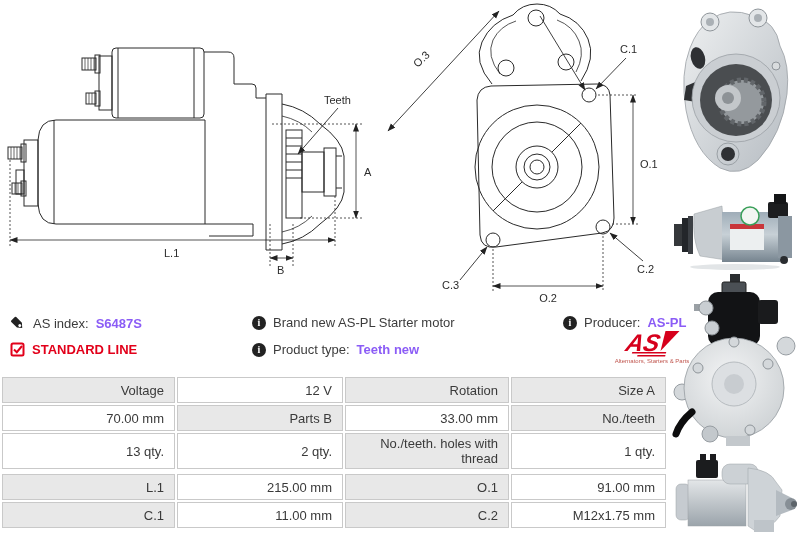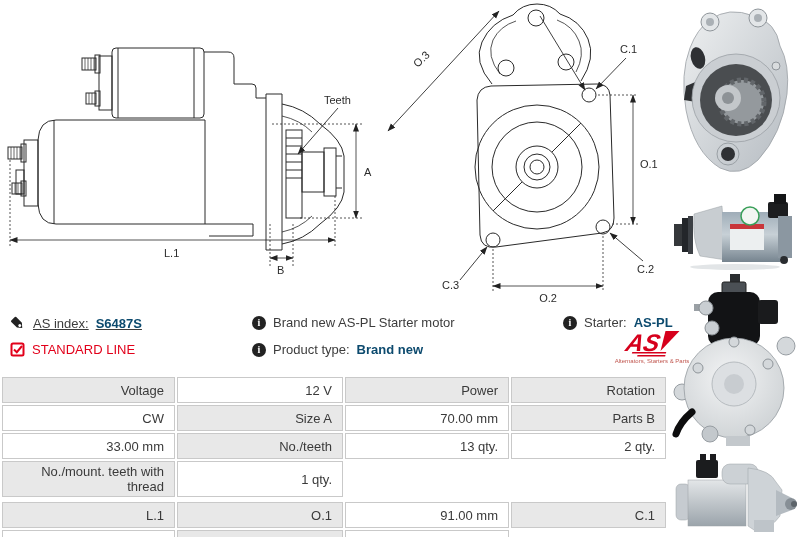--- a/index.html
+++ b/index.html
@@ -15,25 +15,25 @@
   
   .photo{position:absolute;left:670px;}
   #photo-front{top:2px;}
   #photo-side-label{top:190px;}
   #photo-rear{top:272px;}
   #photo-side-nose{top:450px;}
 
   
   .info-item{position:absolute;display:flex;align-items:center;gap:7px;
              font-size:13px;color:#3c3c3c;white-space:nowrap;}
-  .info-item b{color:#0c4a6e;}
-  #as-index{left:10px;top:315px;text-decoration:underline;}
+  .info-item b{color:#8b5cf6;}
+  #as-index{left:10px;top:315px;}
   #brand-line{left:252px;top:315px;}
   #producer-line{left:563px;top:315px;}
-  #standard-line{left:10px;top:342px;color:#e2001a;font-weight:normal;}
+  #standard-line{left:10px;top:342px;color:#e2001a;font-weight:bold;}
   #product-type{left:252px;top:342px;}
   #as-logo{position:absolute;left:608px;top:329px;}
   .i-icon{display:inline-flex;width:14px;height:14px;border-radius:50%;background:#222;
           color:#fff;font-size:10px;font-weight:bold;align-items:center;justify-content:center;
           font-family:"Liberation Serif",serif;flex:0 0 auto;}
 
   
   #spec-table{position:absolute;left:2px;top:377px;width:666px;
               display:grid;grid-template-columns:173px 166px 164px 155px;gap:2px;}
   .cell{display:flex;justify-content:flex-end;align-items:center;text-align:right;
@@ -289,70 +289,69 @@
     <b>S6487S</b>
   </div>
 
   <div class="info-item" id="brand-line">
     <span class="i-icon">i</span>
     <span>Brand new AS-PL Starter motor</span>
   </div>
 
   <div class="info-item" id="producer-line">
     <span class="i-icon">i</span>
-    <span>Starter:</span>
+    <span>Producer:</span>
     <b>AS-PL</b>
   </div>
 
   <div class="info-item" id="standard-line">
     <svg width="15" height="15" viewBox="0 0 15 15">
       <rect x="1.5" y="1.5" width="12" height="12" rx="1.5" fill="none" stroke="#e2001a" stroke-width="2"></rect>
       <path d="M4,7.5 L6.8,10.2 L12,4" fill="none" stroke="#e2001a" stroke-width="2"></path>
     </svg>
     <span>STANDARD LINE</span>
   </div>
 
   <div class="info-item" id="product-type">
     <span class="i-icon">i</span>
     <span>Product type:</span>
-    <b>Brand new</b>
+    <b>Teeth new</b>
   </div>
 
   <svg id="as-logo" width="88" height="36" viewBox="0 0 88 36">
     <g transform="skewX(-14)">
       <text x="22" y="22" font-size="24" font-weight="bold" font-style="italic" fill="#d6001c">AS</text>
       <polygon points="58,2 72,2 58,22" fill="#d6001c"></polygon>
       <rect x="30" y="23" width="34" height="1.6" fill="#d6001c"></rect>
       <rect x="36" y="26" width="28" height="1.4" fill="#d6001c"></rect>
     </g>
     <text x="44" y="34" font-size="6" fill="#c0564f" text-anchor="middle">Alternators, Starters &amp; Parts</text>
   </svg>
 
   <div id="spec-table">
     <div class="cell lab">Voltage</div>
     <div class="cell val">12 V</div>
-    <div class="cell lab">Power</div>
 
     <div class="cell lab">Rotation</div>
-    <div class="cell val">CW</div>
     <div class="cell lab">Size A</div>
     <div class="cell val">70.00 mm</div>
 
     <div class="cell lab">Parts B</div>
     <div class="cell val">33.00 mm</div>
     <div class="cell lab">No./teeth</div>
     <div class="cell val">13 qty.</div>
 
     <div class="cell val">2 qty.</div>
-    <div class="cell lab">No./mount. teeth with thread</div>
+    <div class="cell lab">No./teeth. holes with thread</div>
     <div class="cell val">1 qty.</div>
 
     <div class="tspacer"></div>
 
     <div class="cell lab">L.1</div>
+    <div class="cell val">215.00 mm</div>
     <div class="cell lab">O.1</div>
     <div class="cell val">91.00 mm</div>
 
     <div class="cell lab">C.1</div>
     <div class="cell val">11.00 mm</div>
     <div class="cell lab">C.2</div>
     <div class="cell val">M12x1.75 mm</div>
   </div>
 
 </div>

